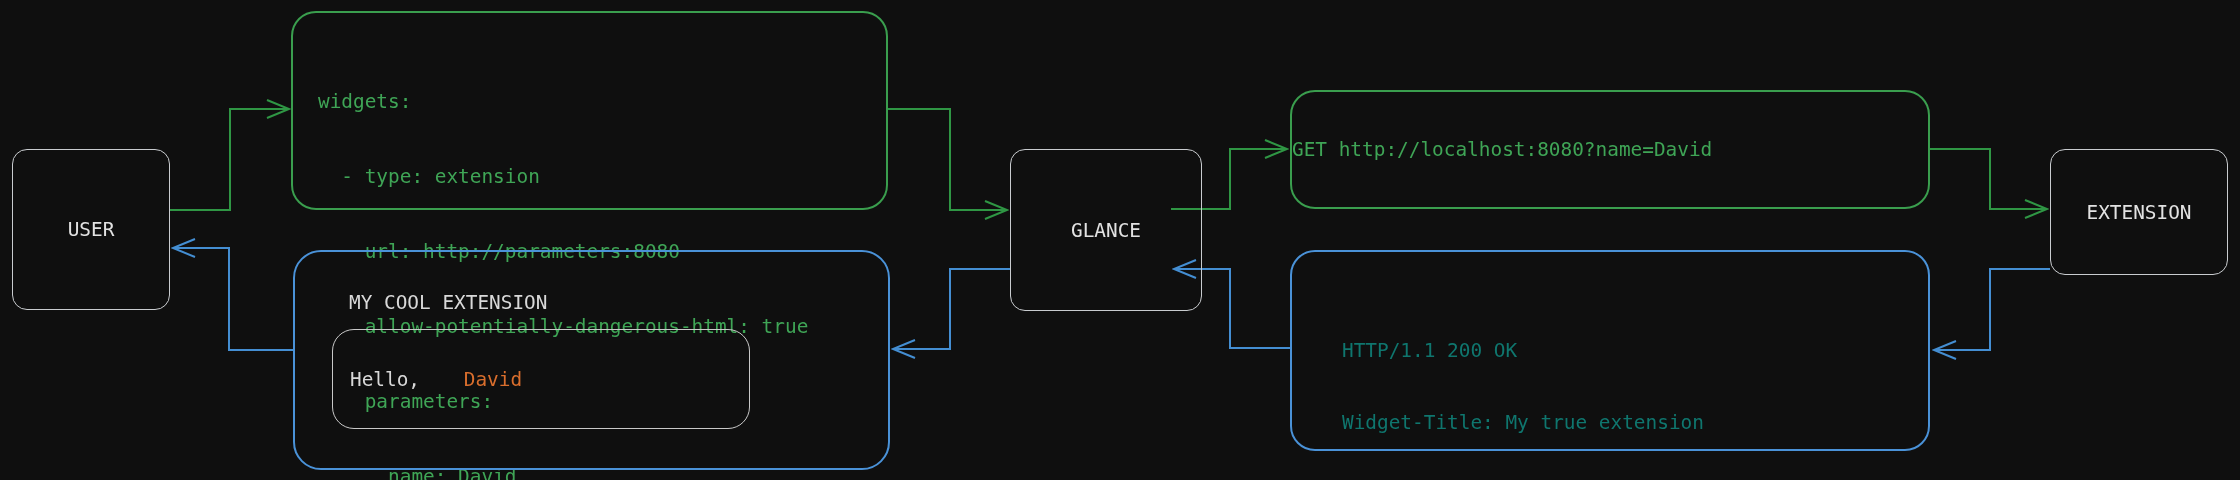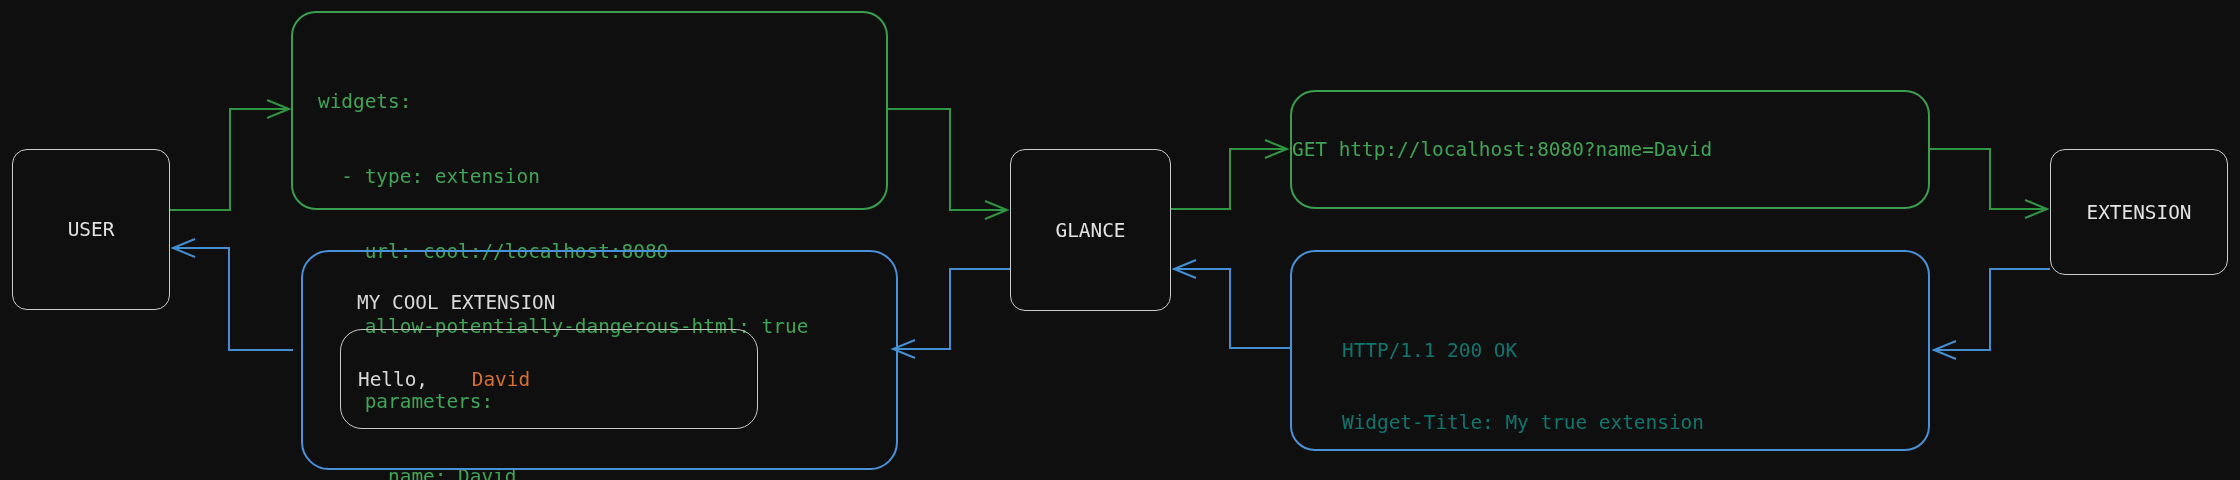--- a/index.html
+++ b/index.html
@@ -34,21 +34,21 @@
   }
   .codebox.green{border:2px solid #3a9e4e;color:#3fa556;}
   .codebox.blue{border:2px solid #4a92d8;color:#0f766e;}
   #box-config{left:291px;top:11px;width:597px;height:199px;padding:26px 0 0 25px;line-height:25px;}
   #box-config .code-line{min-height:25px;}
   #box-request{left:1290px;top:90px;width:640px;height:119px;display:flex;align-items:center;}
   #box-response{left:1290px;top:250px;width:640px;height:201px;padding:39px 0 0 50px;line-height:24px;}
   #box-response .code-line{min-height:24px;}
 
   #box-widget{
-    position:absolute;left:301px;top:250px;width:597px;height:220px;
+    position:absolute;left:293px;top:250px;width:597px;height:220px;
     border:2px solid #4a92d8;border-radius:28px;
   }
   #widget-title{
     position:absolute;left:54px;top:39px;
     font-size:19.4px;line-height:24px;color:#d9d9d9;white-space:pre;
   }
   #widget-inner{
     position:absolute;left:37px;top:77px;width:418px;height:100px;
     border:1.5px solid #c9c9c9;border-radius:22px;
     display:flex;align-items:center;padding-left:17px;
@@ -78,32 +78,32 @@
     <path class="wire blue" d="M2050 269 H1990 V350 H1934" marker-end="url(#arrow-blue)"></path>
     <path class="wire blue" d="M1290 348 H1230 V269 H1174" marker-end="url(#arrow-blue)"></path>
     <path class="wire blue" d="M1010 269 H950 V349 H893" marker-end="url(#arrow-blue)"></path>
     <path class="wire blue" d="M293 350 H229 V248 H173" marker-end="url(#arrow-blue)"></path>
   </svg>
 
   <div class="node" id="node-user" style="left:12px;top:149px;width:158px;height:161px;">
     <span>USER</span>
   </div>
 
-  <div class="node" id="node-glance" style="left:1010px;top:149px;width:161px;height:162px;">
+  <div class="node" id="node-glance" style="left:1010px;top:149px;width:192px;height:162px;">
     <span>GLANCE</span>
   </div>
 
   <div class="node" id="node-extension" style="left:2050px;top:149px;width:178px;height:126px;">
     <span>EXTENSION</span>
   </div>
 
   <div class="codebox green" id="box-config">
     <div class="code-line">widgets:</div>
     <div class="code-line">  - type: extension</div>
-    <div class="code-line">    url: cool://localhost:8080</div>
+    <div class="code-line">    url: http://parameters:8080</div>
     <div class="code-line">    allow-potentially-dangerous-html: true</div>
     <div class="code-line">    parameters:</div>
     <div class="code-line">      name: David</div>
   </div>
 
   <div class="codebox green" id="box-request">
     <span>GET http://localhost:8080?name=David</span>
   </div>
 
   <div class="codebox blue" id="box-response">

